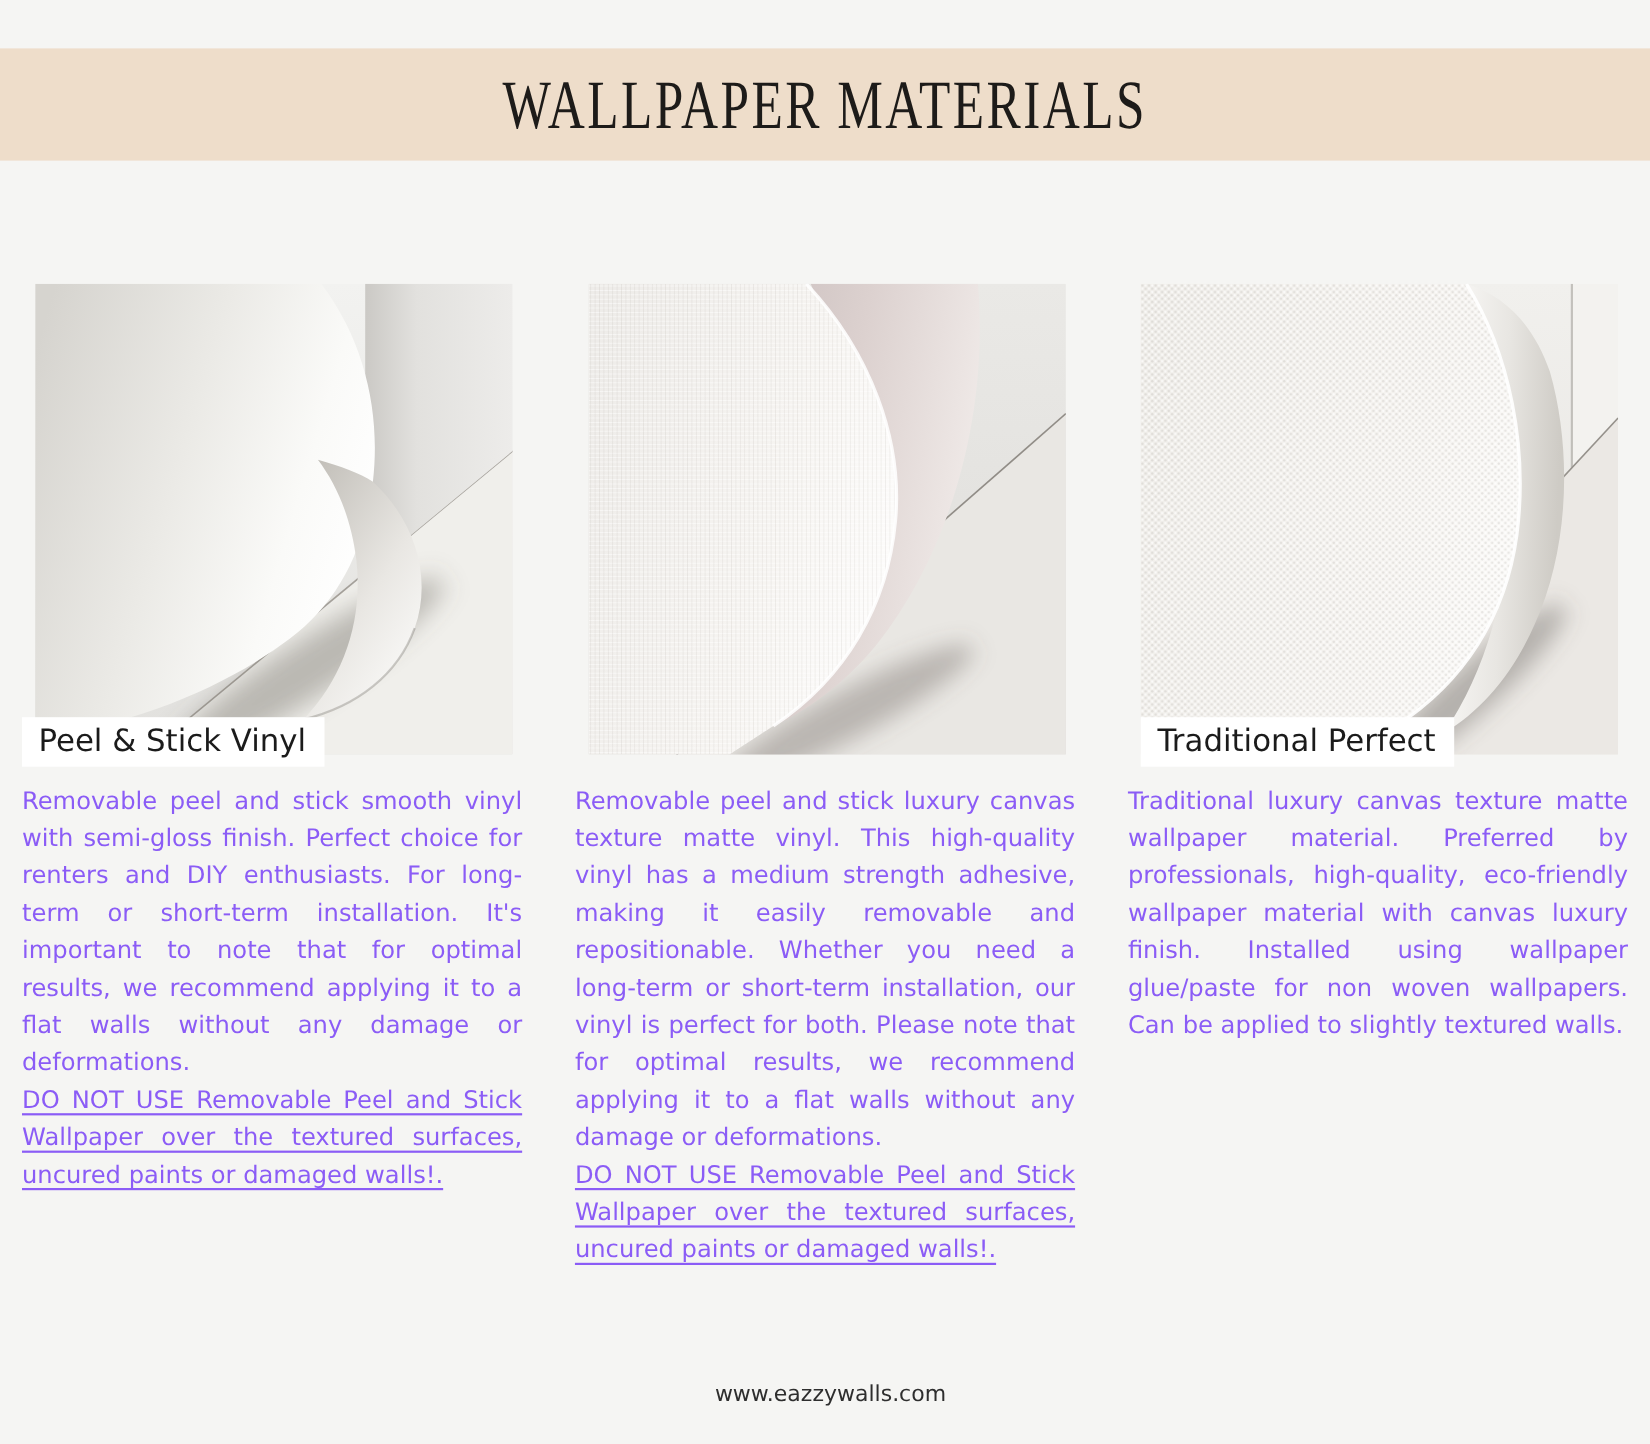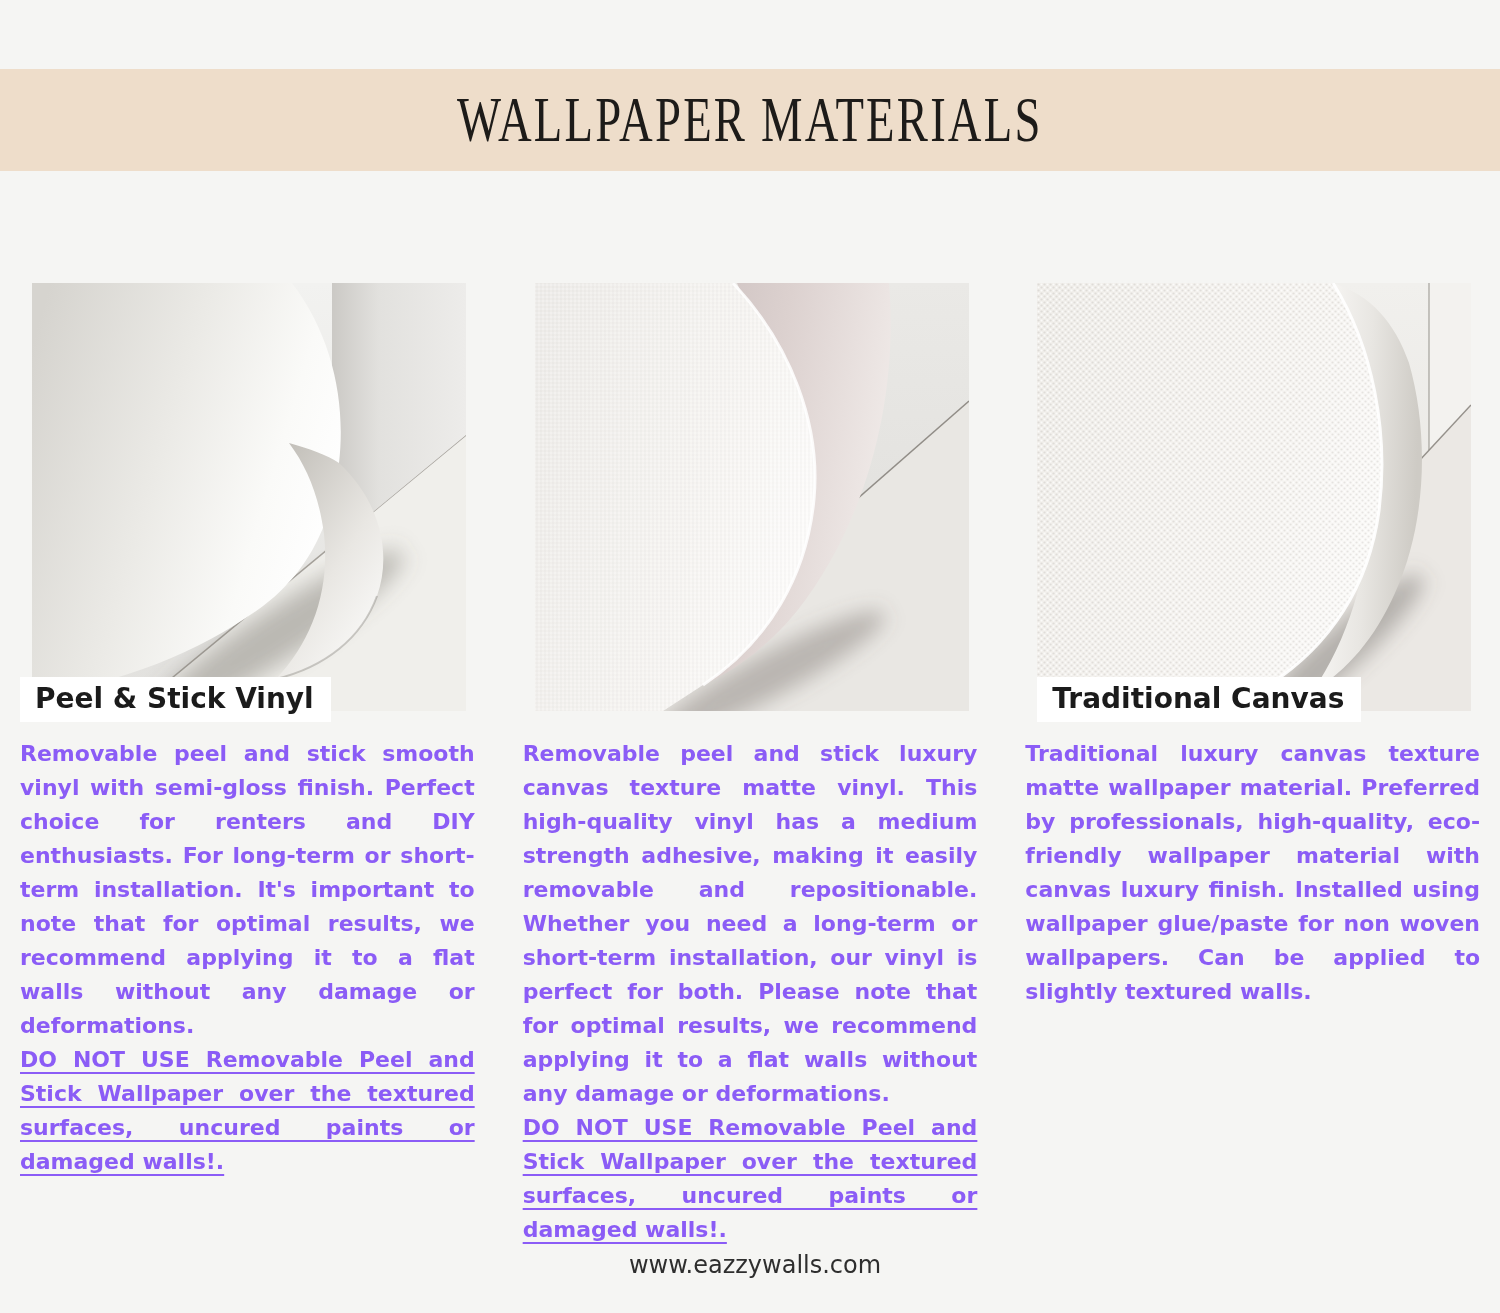--- a/index.html
+++ b/index.html
@@ -10,21 +10,21 @@
   .page {
     position: relative;
     width: 1500px;
     height: 1313px;
     background: #f5f5f3;
     font-family: "DejaVu Sans", "Liberation Sans", sans-serif;
     color: #1e1e1e;
     overflow: hidden;
   }
   .band {
-    margin-top: 69px;
+    margin-top: 44px;
     height: 102px;
     background: #eeddca;
     display: flex;
     align-items: center;
     justify-content: center;
   }
   .title {
     margin: 0;
     font-family: "Liberation Serif", serif;
     font-weight: normal;
@@ -36,21 +36,20 @@
   .title-inner {
     display: inline-block;
     transform: scaleX(0.74);
     transform-origin: center;
   }
   .row {
     display: flex;
     gap: 48px;
     padding: 0 20px;
     margin-top: 112px;
-    font-weight: bold;
   }
   .col {
     flex: 1;
     min-width: 0;
     position: relative;
   }
   .image-wrap {
     position: relative;
     width: 434px;
     height: 428px;
@@ -84,21 +83,21 @@
     text-decoration: underline;
     text-decoration-thickness: 2px;
     text-underline-offset: 5px;
   }
   .footer {
     position: absolute;
     left: 0;
     right: 0;
     bottom: 34px;
     text-align: center;
-    font-size: 24px;
+    font-size: 20px;
     color: #2e2e2e;
     margin-left: 10px;
   }
 </style>
 </head>
 <body>
 
 <div class="page">
 
   <header class="band">
@@ -226,21 +225,21 @@
           <rect x="392" y="0" width="42" height="170" fill="#f3f2ef"></rect>
           <path d="M392,0 L392,167" stroke="rgba(110,105,98,0.35)" stroke-width="2" fill="none"></path>
           <path d="M434,122 L434,428 L150,428 Z" fill="#ebe8e4"></path>
           <path d="M434,122 L150,428" stroke="#95918b" stroke-width="1.5" fill="none"></path>
           <ellipse cx="300" cy="370" rx="115" ry="22" transform="rotate(-42 300 370)" fill="rgba(92,87,79,0.38)" filter="url(#g3blur)"></ellipse>
           <path d="M296,0 C334,12 358,40 372,80 C392,150 390,240 358,310 C338,355 310,388 276,408 C322,340 342,248 334,156 C328,96 314,42 292,0 Z" fill="url(#g3roll)"></path>
           <path d="M0,0 L296,0 C336,64 352,150 342,228 C332,302 294,362 232,402 L194,428 L0,428 Z" fill="url(#g3sheet)"></path>
           <rect width="434" height="428" fill="url(#tex3)" clip-path="url(#c3)"></rect>
           <path d="M296,0 C336,64 352,150 342,228 C332,302 294,362 232,402" stroke="rgba(255,255,255,0.9)" stroke-width="3" fill="none"></path>
         </svg>
-        <div class="material-label">Traditional Canvas</div>
+        <div class="material-label">Traditional Perfect</div>
       </div>
       <p class="desc"><span>Traditional luxury canvas texture matte wallpaper material. Preferred by professionals, high-quality, eco-friendly wallpaper material with canvas luxury finish. Installed using wallpaper glue/paste for non woven wallpapers. Can be applied to slightly textured walls.</span></p>
     </section>
 
   </main>
 
   <footer class="footer">
     <span>www.eazzywalls.com</span>
   </footer>
 

